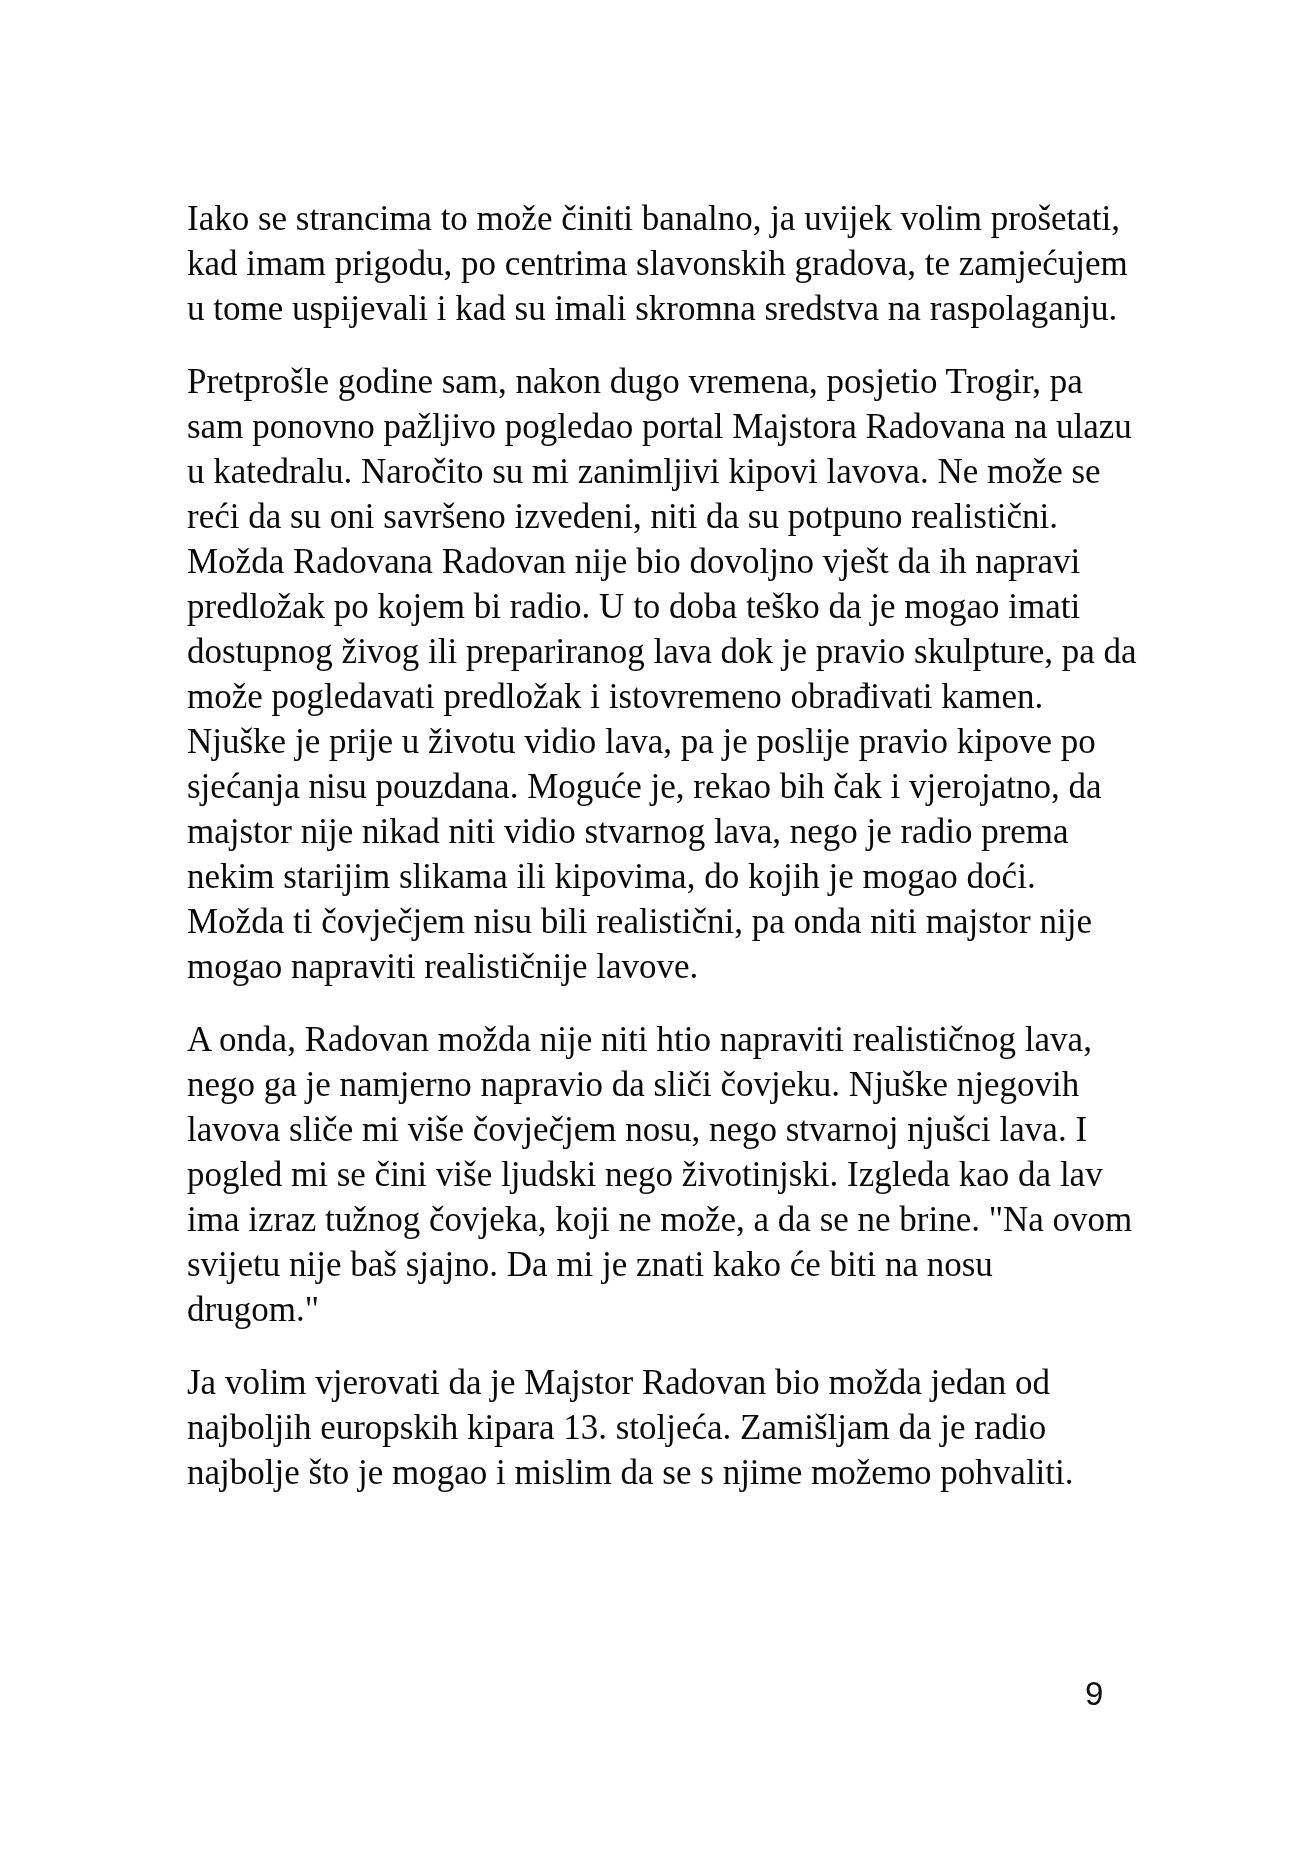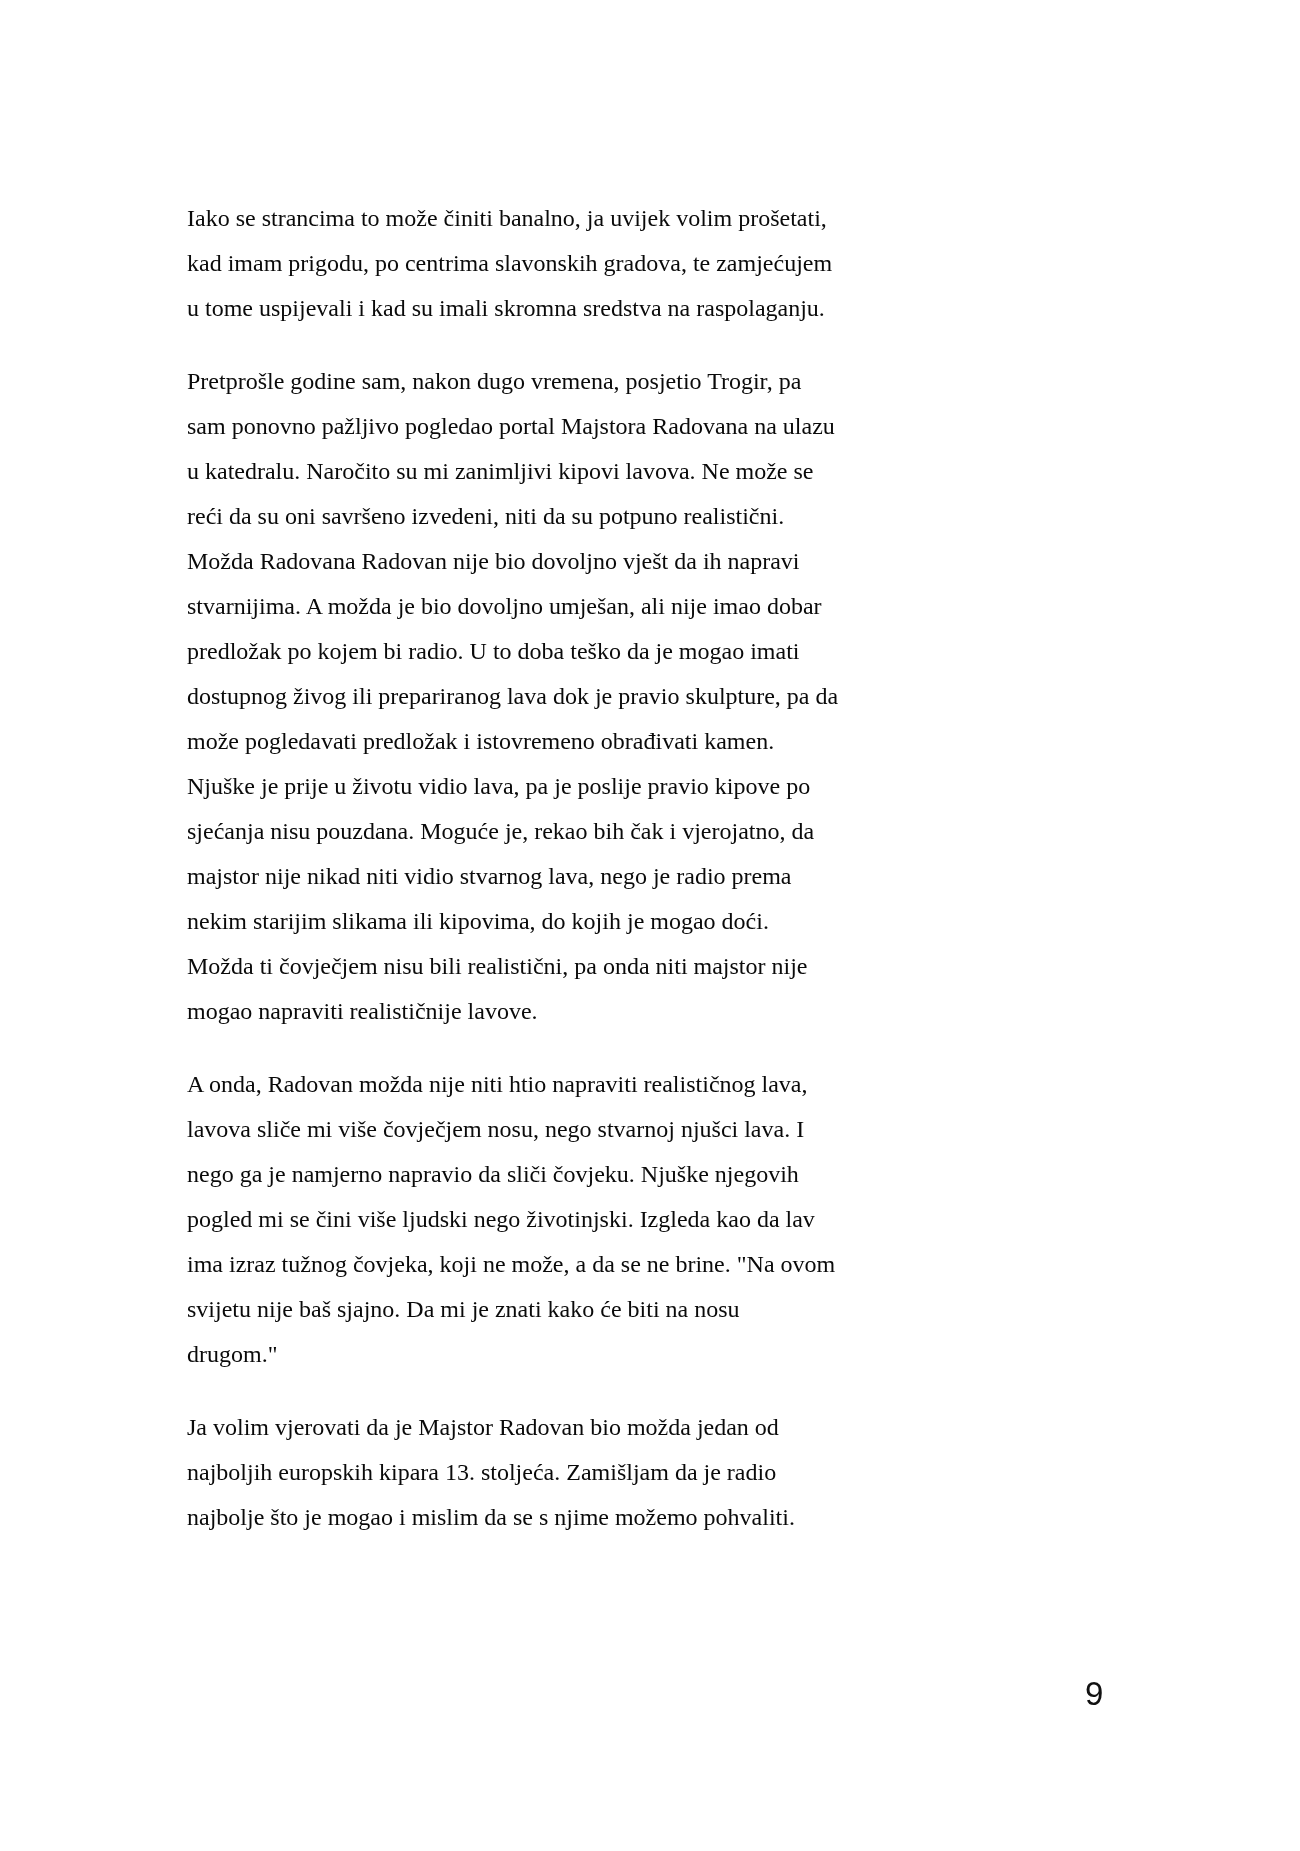--- a/index.html
+++ b/index.html
@@ -18,21 +18,21 @@
   .page {
     position: absolute;
     inset: 0;
     background: #ffffff;
   }
   .text-block {
     position: absolute;
     left: 187px;
     top: 196px;
     width: 1090px;
-    font-size: 24px;
+    font-size: 35px;
     line-height: 45px;
     color: #0a0a0a;
     -webkit-font-smoothing: antialiased;
   }
   .para {
     margin: 0 0 28px 0;
     padding: 0;
   }
   .line {
     display: block;
@@ -60,36 +60,35 @@
       <span class="line">kad imam prigodu, po centrima slavonskih gradova, te zamjećujem</span>
       <span class="line">u tome uspijevali i kad su imali skromna sredstva na raspolaganju.</span>
     </div>
 
     <div class="para">
       <span class="line">Pretprošle godine sam, nakon dugo vremena, posjetio Trogir, pa</span>
       <span class="line">sam ponovno pažljivo pogledao portal Majstora Radovana na ulazu</span>
       <span class="line">u katedralu. Naročito su mi zanimljivi kipovi lavova. Ne može se</span>
       <span class="line">reći da su oni savršeno izvedeni, niti da su potpuno realistični.</span>
       <span class="line">Možda Radovana Radovan nije bio dovoljno vješt da ih napravi</span>
-      <span class="line">stvarnijima. A možda je bio dovoljno umješan, ali nije imao dobar</span>
       <span class="line">predložak po kojem bi radio. U to doba teško da je mogao imati</span>
       <span class="line">dostupnog živog ili prepariranog lava dok je pravio skulpture, pa da</span>
       <span class="line">može pogledavati predložak i istovremeno obrađivati kamen.</span>
       <span class="line">Njuške je prije u životu vidio lava, pa je poslije pravio kipove po</span>
       <span class="line">sjećanja nisu pouzdana. Moguće je, rekao bih čak i vjerojatno, da</span>
       <span class="line">majstor nije nikad niti vidio stvarnog lava, nego je radio prema</span>
       <span class="line">nekim starijim slikama ili kipovima, do kojih je mogao doći.</span>
       <span class="line">Možda ti čovječjem nisu bili realistični, pa onda niti majstor nije</span>
       <span class="line">mogao napraviti realističnije lavove.</span>
     </div>
 
     <div class="para">
       <span class="line">A onda, Radovan možda nije niti htio napraviti realističnog lava,</span>
+      <span class="line">nego ga je namjerno napravio da sliči čovjeku. Njuške njegovih</span>
       <span class="line">lavova sliče mi više čovječjem nosu, nego stvarnoj njušci lava. I</span>
-      <span class="line">nego ga je namjerno napravio da sliči čovjeku. Njuške njegovih</span>
       <span class="line">pogled mi se čini više ljudski nego životinjski. Izgleda kao da lav</span>
       <span class="line">ima izraz tužnog čovjeka, koji ne može, a da se ne brine. "Na ovom</span>
       <span class="line">svijetu nije baš sjajno. Da mi je znati kako će biti na nosu</span>
       <span class="line">drugom."</span>
     </div>
 
     <div class="para">
       <span class="line">Ja volim vjerovati da je Majstor Radovan bio možda jedan od</span>
       <span class="line">najboljih europskih kipara 13. stoljeća. Zamišljam da je radio</span>
       <span class="line">najbolje što je mogao i mislim da se s njime možemo pohvaliti.</span>

